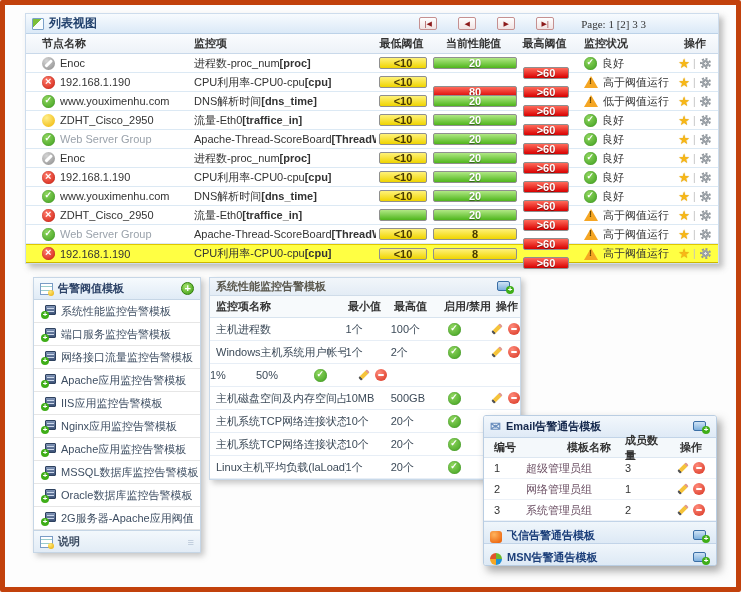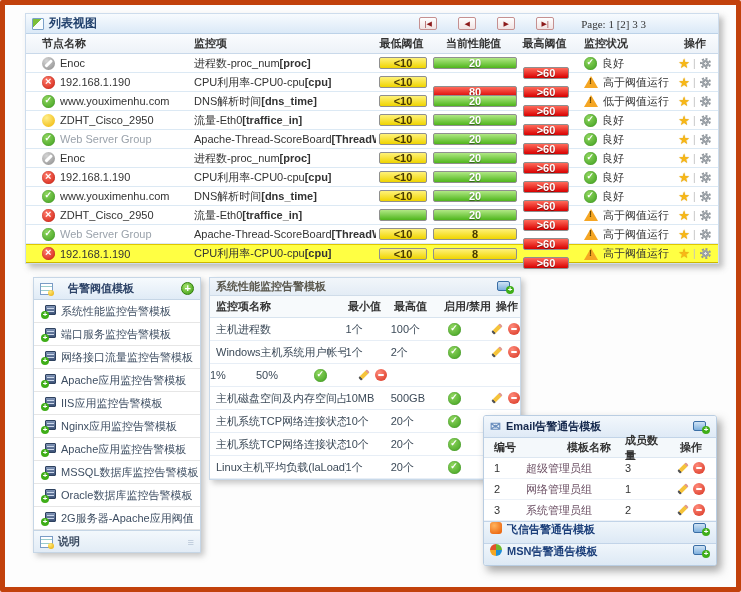--- a/index.html
+++ b/index.html
@@ -90,21 +90,21 @@
   .env { color:#6b8fbe; font-size:13px; line-height:13px; }
   .fetion { display:inline-block; width:12px; height:12px; border-radius:3px; flex:none;
             background:radial-gradient(circle at 35% 30%, #ffb45e, #e85700); }
   .msn { display:inline-block; width:12px; height:12px; border-radius:50%; flex:none;
          background:conic-gradient(#6fb82e 0 25%, #1f8fd6 25% 50%, #f5a623 50% 75%, #e2522a 75%); }
   .grip { margin-left:auto; color:#b8c6d6; font-size:11px; }
 
   
   #tpl-panel { position:absolute; left:28px; top:272px; width:168px; background:#fff;
                border:1px solid #c6d6e6; box-shadow:3px 3px 6px rgba(110,110,110,.4); }
-  .tpl-head { height:22px; display:flex; align-items:center; gap:15px; padding:0 6px;
+  .tpl-head { height:22px; display:flex; align-items:center; gap:5px; padding:0 6px;
               background:linear-gradient(#f6fafd,#e0ebf6); border-bottom:1px solid #c6d6e6;
               font-size:11px; font-weight:bold; color:#2e4468; }
   .tpl-head .plusc { margin-left:auto; }
   .tpl-item { height:23px; display:flex; align-items:center; gap:5px; padding:0 4px 0 8px;
               border-bottom:1px solid #e6e6e6; font-size:11px; color:#3f4f63; cursor:pointer;
               overflow:hidden; white-space:nowrap; }
   .tpl-foot { height:22px; display:flex; align-items:center; gap:5px; padding:0 6px;
               background:linear-gradient(#f3f8fc,#e2ecf6); border-top:1px solid #c6d6e6;
               font-size:11px; font-weight:bold; color:#3a4a60; }
 
@@ -134,21 +134,21 @@
              font-size:11px; font-weight:bold; color:#16294d; }
   .em-head .monplus { margin-left:auto; }
   .em-cols { display:flex; height:20px; align-items:center; background:#f4f8fb;
              border-bottom:1px solid #dde7f1; font-weight:bold; font-size:11px; color:#333; }
   .em-row { display:flex; height:21px; align-items:center; font-size:11px; color:#333;
             border-bottom:1px solid #edf2f8; }
   .e-no { width:42px; padding-left:10px; }
   .e-name { width:85px; color:#6b4f63; overflow:hidden; white-space:nowrap; }
   .e-mem { width:55px; padding-left:14px; }
   .e-ops { flex:1; display:flex; align-items:center; gap:4px; justify-content:center; }
-  .em-bar { height:22px; display:flex; align-items:flex-start; gap:5px; padding:0 6px;
+  .em-bar { height:22px; display:flex; align-items:flex-end; gap:5px; padding:0 6px;
             background:linear-gradient(#f0f6fb,#dde9f5); border-top:1px solid #c2d4e8;
             font-size:11px; font-weight:bold; color:#1c3f7a; }
   .em-bar .monplus { margin-left:auto; }
 </style>
 </head>
 <body>
 
 <div class="canvas">
 
   <div id="list-panel">

